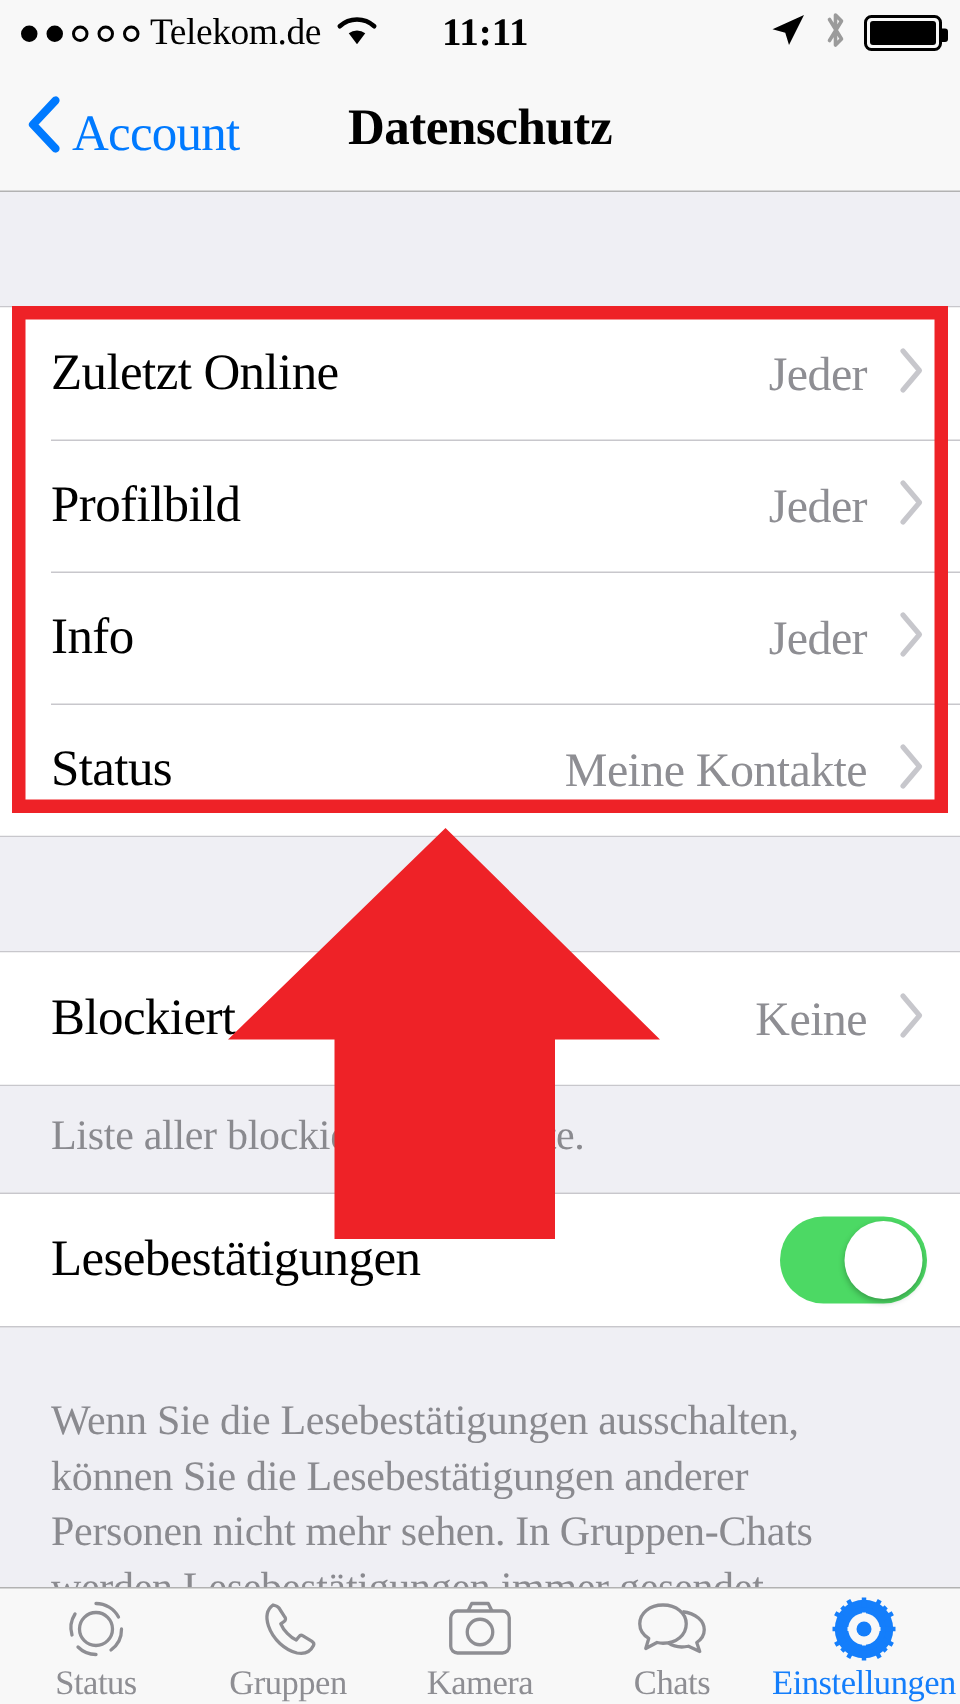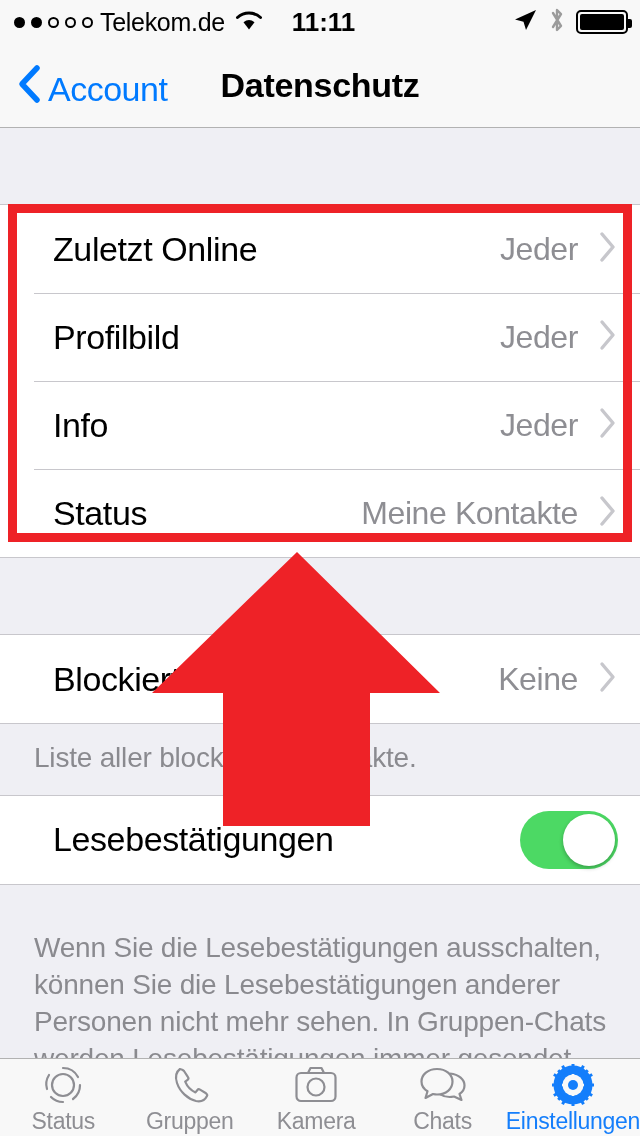--- a/index.html
+++ b/index.html
@@ -3,21 +3,21 @@
 <meta charset="utf-8">
 <style>
   * { margin:0; padding:0; box-sizing:border-box; }
   html, body {
     width:640px; height:1136px;
     background:#ffffff;
     font-family:"Liberation Sans", sans-serif;
     -webkit-font-smoothing:antialiased;
     overflow:hidden;
   }
-  #screen { position:relative; width:640px; height:1136px; background:#a3a3a3; }
+  #screen { position:relative; width:640px; height:1136px; background:#a3a3a3;font-family:Liberation Serif, serif; }
 
   
   .statusbar{
     position:absolute; left:0; top:0; width:640px; height:44px;
     background:#F8F8F8;
     display:flex; align-items:center;
   }
   .sb-left{ display:flex; align-items:center; gap:7px; padding-left:14px; }
   .dots{ display:flex; align-items:center; gap:6px; }
   .dot{ width:11px; height:11px; border-radius:50%; border:2px solid #000; }
@@ -70,21 +70,21 @@
     position:relative; height:88px;
     display:flex; align-items:center;
     padding:0 22px 0 34px;
     background:#FFFFFF;
     cursor:pointer;
   }
   .row + .row::before{
     content:""; position:absolute; left:34px; right:0; top:0;
     height:1px; background:#C8C7CC;
   }
-  .row-title{ font-size:34px; color:#000; letter-spacing:-0.4px; flex:1;margin-left:19px; }
+  .row-title{ font-size:34px; color:#000; letter-spacing:-0.4px; flex:1; }
   .row-value{ font-size:32px; color:#8E8E93; letter-spacing:-0.4px; margin-right:20px; }
   .chev{ flex:0 0 auto; }
   .footer-text{
     font-size:28px; color:#8A8A8F; line-height:1.32;
     padding:16px 34px 18px 34px; letter-spacing:-0.2px;
   }
   .footer-text.tall{ padding:18px 34px 20px 34px;margin-top:27px; }
 
   
   .toggle{

